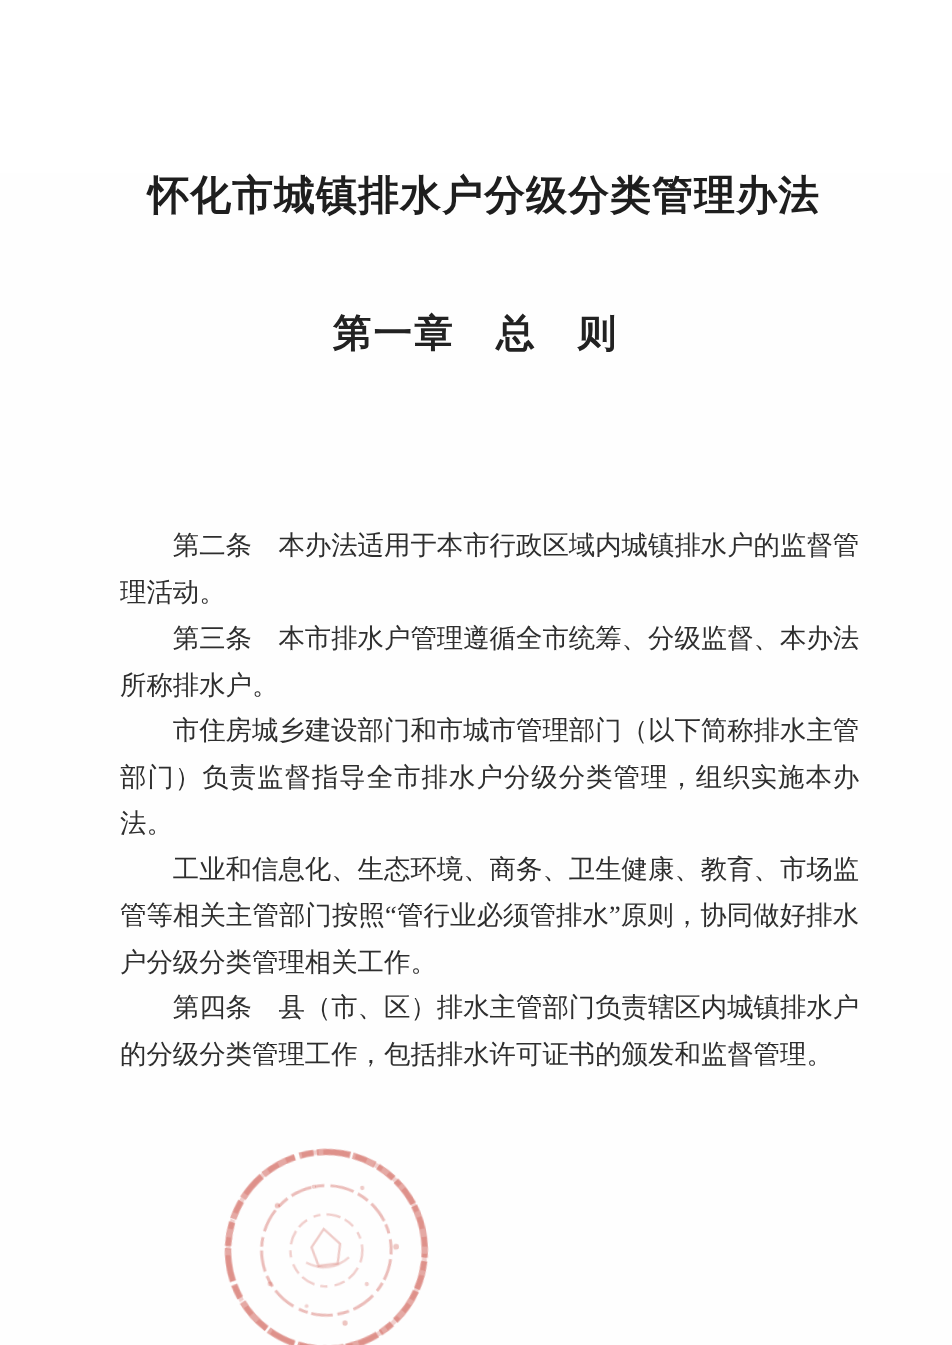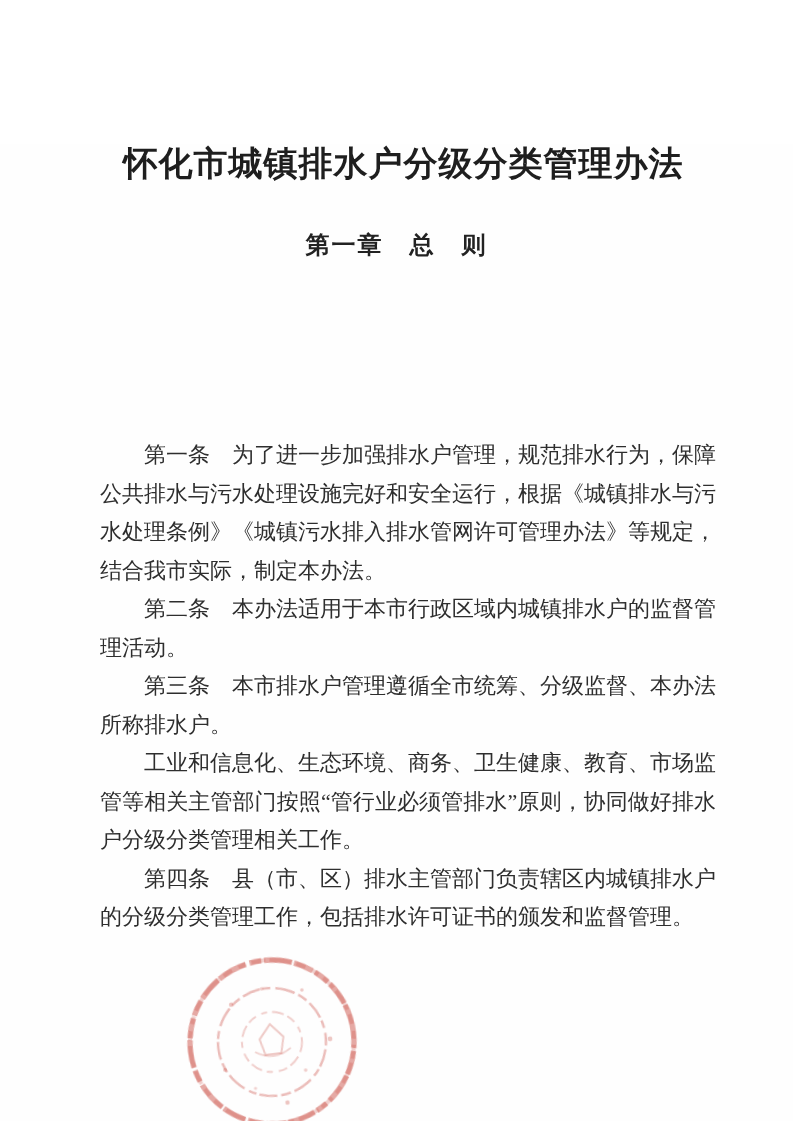--- a/index.html
+++ b/index.html
@@ -20,25 +20,25 @@
     text-align: center;
     font-family: "Liberation Sans", sans-serif;
     font-weight: bold;
     font-size: 34px;
     line-height: 38px;
     letter-spacing: 1px;
     color: #1e1e1e;
     padding-left: 14px; 
   }
   .chapter-heading {
-    margin-top: 48px;
+    margin-top: 80px;
     text-align: center;
     font-family: "Liberation Sans", sans-serif;
     font-weight: bold;
-    font-size: 24px;
+    font-size: 32px;
     line-height: 30px;
     letter-spacing: 2px;
     color: #222222;
   }
   .doc-body {
     position: absolute;
     left: 100px; top: 292px;
     width: 616px;
     font-size: 22px;
     line-height: 38.5px;
@@ -67,23 +67,23 @@
 </head>
 <body>
 
 <div class="page">
 
   <h1 class="doc-title">怀化市城镇排水户分级分类管理办法</h1>
 
   <h2 class="chapter-heading">第一章　总　则</h2>
 
   <div class="doc-body">
-    <p>第一条　为了进一步加强排水户管理，规范排水行为，保障公共排水与污水处理设施完好和安全运行，根据《城镇排水与污水处理条例》《城镇污水排入排水管网许可管理办法》等规定，结合我市实际，制定本办法。</p>
     <p>第二条　本办法适用于本市行政区域内城镇排水户的监督管理活动。</p>
     <p>第三条　本市排水户管理遵循全市统筹、分级监督、本办法所称排水户。</p>
+    <p>市住房城乡建设部门和市城市管理部门（以下简称排水主管部门）负责监督指导全市排水户分级分类管理，组织实施本办法。</p>
     <p>工业和信息化、生态环境、商务、卫生健康、教育、市场监管等相关主管部门按照“管行业必须管排水”原则，协同做好排水户分级分类管理相关工作。</p>
     <p>第四条　县（市、区）排水主管部门负责辖区内城镇排水户的分级分类管理工作，包括排水许可证书的颁发和监督管理。</p>
 
   </div>
 
   <div class="seal">
     <svg viewBox="0 0 176 176" xmlns="http://www.w3.org/2000/svg">
 
       <circle cx="88" cy="88" r="82" fill="none" stroke-width="5.5" opacity="0.50" stroke-dasharray="16 3 24 2 30 4 12 3 28 2 20 3" stroke="#c5372c"></circle>
       <circle cx="88" cy="88" r="82" fill="none" stroke-width="4" opacity="0.28" stroke-dasharray="8 6 14 4 22 5 10 7" transform="rotate(40 88 88)" stroke="#c5372c"></circle>

